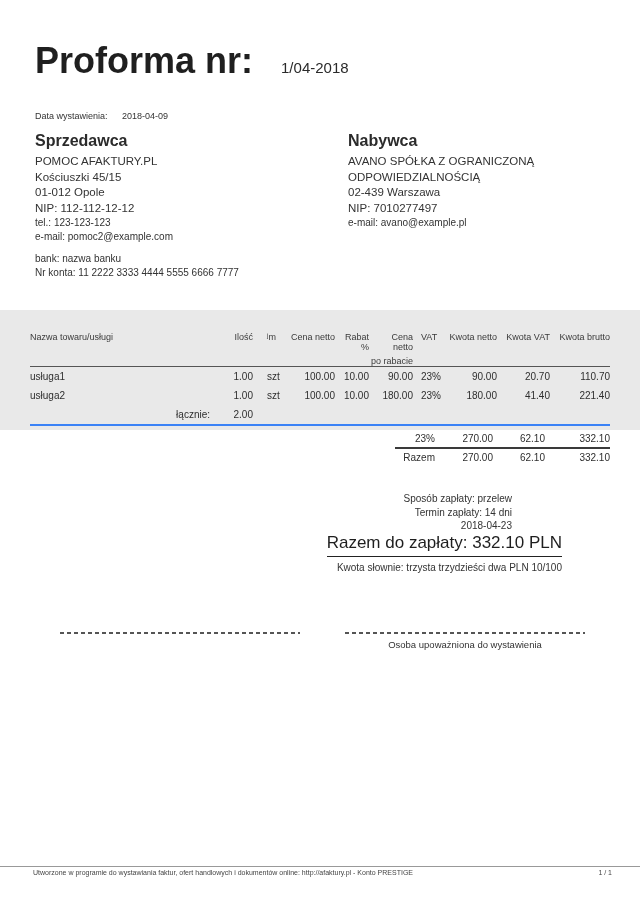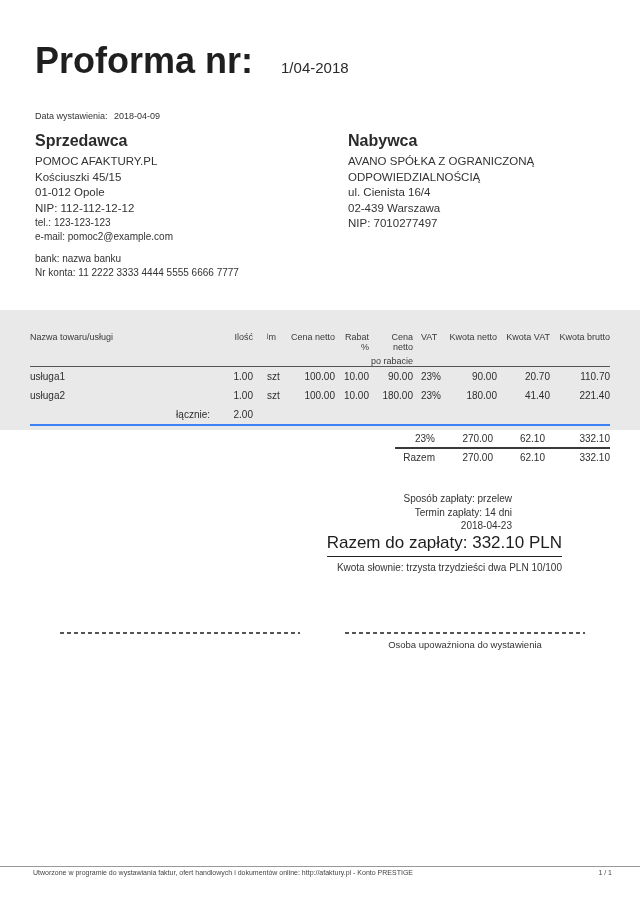--- a/index.html
+++ b/index.html
@@ -10,21 +10,21 @@
   }
 
   
   .title-row { position:absolute; left:35px; top:40px; display:flex; align-items:baseline; gap:28px;text-align:center; }
   .title { margin:0; font-size:36px; font-weight:600; color:#1f1f1f; line-height:42px; }
   .inv-number { font-size:15px; color:#2a2a2a; }
   .brand { position:absolute; top:38px; right:48px; font-size:25px; font-weight:600; letter-spacing:1px; }
 
   
   .issue-date { position:absolute; left:35px; top:111px; font-size:9px; color:#333; }
-  .issue-date .value { margin-left:4px; }
+  .issue-date .value { margin-left:12px; }
 
   
   .party { position:absolute; top:131px; width:290px; }
   .party.seller { left:35px; }
   .party.buyer  { left:348px; }
   .party h2 { margin:0 0 4px 0; font-size:16px; font-weight:600; color:#2b2b2b; line-height:19px; }
   .party .line { font-size:11.5px; line-height:15.5px; color:#333; }
   .party .line.small { font-size:10px; line-height:13.5px; }
   .party .gap { height:9px; }
 
@@ -92,23 +92,23 @@
     <div class="line small">e-mail: pomoc2@example.com</div>
     <div class="gap"></div>
     <div class="line small">bank: nazwa banku</div>
     <div class="line small">Nr konta: 11 2222 3333 4444 5555 6666 7777</div>
   </div>
 
   <div class="party buyer">
     <h2>Nabywca</h2>
     <div class="line">AVANO SPÓŁKA Z OGRANICZONĄ</div>
     <div class="line">ODPOWIEDZIALNOŚCIĄ</div>
-    <div class="line">ul. Cienista 16/4</div>
     <div class="line">02-439 Warszawa</div>
     <div class="line">NIP: 7010277497</div>
+    <div class="line small">e-mail: avano@example.pl</div>
   </div>
 
   <div class="table-band">
     <table class="items">
       <colgroup>
         <col style="width:180px">
           <col style="width:43px">
           <col style="width:32px">
         <col style="width:50px">
           <col style="width:34px">

